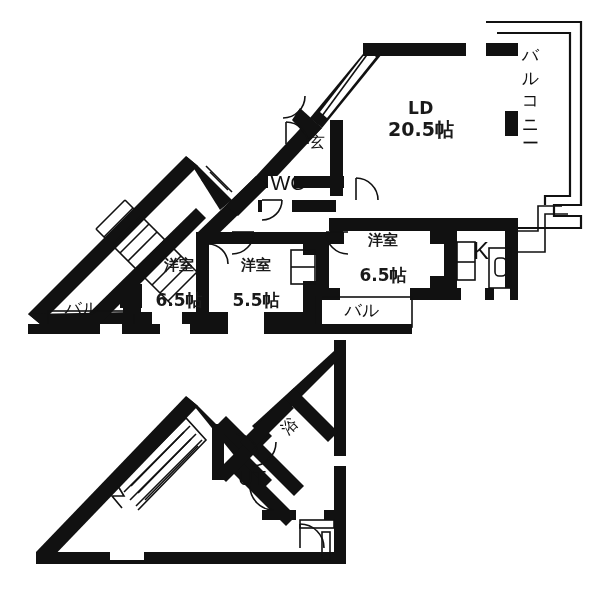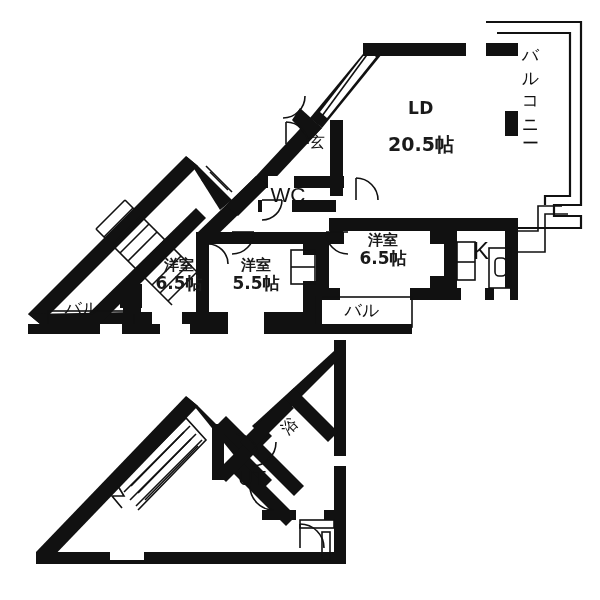--- a/index.html
+++ b/index.html
@@ -27,28 +27,28 @@
   .lbl .l1{display:block;}
   .lbl .l2{display:block;}
 
   .room-jp{
     font-family:"DejaVu Sans","Liberation Sans",sans-serif;
     font-weight:bold;
     font-size:15px;
     letter-spacing:0px;
     text-align:center;
   }
-  .room-jp .l2{font-size:17px;margin-top:1px;}
+  .room-jp .l2{font-size:17px;margin-top:18px;}
 
   .ld-lbl{
     font-family:"DejaVu Sans","Liberation Sans",sans-serif;
     font-weight:bold;
   }
   .ld-lbl .l1{font-size:17px;letter-spacing:.5px;}
-  .ld-lbl .l2{font-size:19px;margin-top:17px;}
+  .ld-lbl .l2{font-size:19px;margin-top:2px;}
   .thin-jp{
     font-family:"DejaVu Sans","Liberation Sans",sans-serif;
     font-size:16px;
     font-weight:normal;
     color:#111;
   }
   .latin{
     font-family:"Liberation Sans",sans-serif;
     font-size:22px;
     font-weight:normal;
@@ -331,21 +331,21 @@
     <span class="l2">5.5帖</span>
   </div>
 
   <div class="lbl room-jp" style="left:349px;top:233px;width:68px;">
     <span class="l1">洋室</span>
     <span class="l2">6.5帖</span>
   </div>
 
   <div class="lbl thin-jp" style="left:306px;top:134px;width:22px;">玄</div>
 
-  <div class="lbl latin" style="left:266px;top:172px;width:44px;font-size:21px;margin-top:12px;">WC</div>
+  <div class="lbl latin" style="left:266px;top:172px;width:44px;font-size:21px;">WC</div>
 
   <div class="lbl latin" style="left:468px;top:238px;width:26px;font-size:24px;">K</div>
 
   <div class="balcony-v" style="left:520px;top:36px;height:180px;">バルコニー</div>
 
   <div class="lbl thin-jp" style="left:52px;top:300px;width:60px;font-size:17px;">バル</div>
 
   <div class="lbl thin-jp" style="left:332px;top:302px;width:60px;font-size:17px;">バル</div>
 
   <div class="rot-ut" style="left:238px;top:466px;">UT</div>

